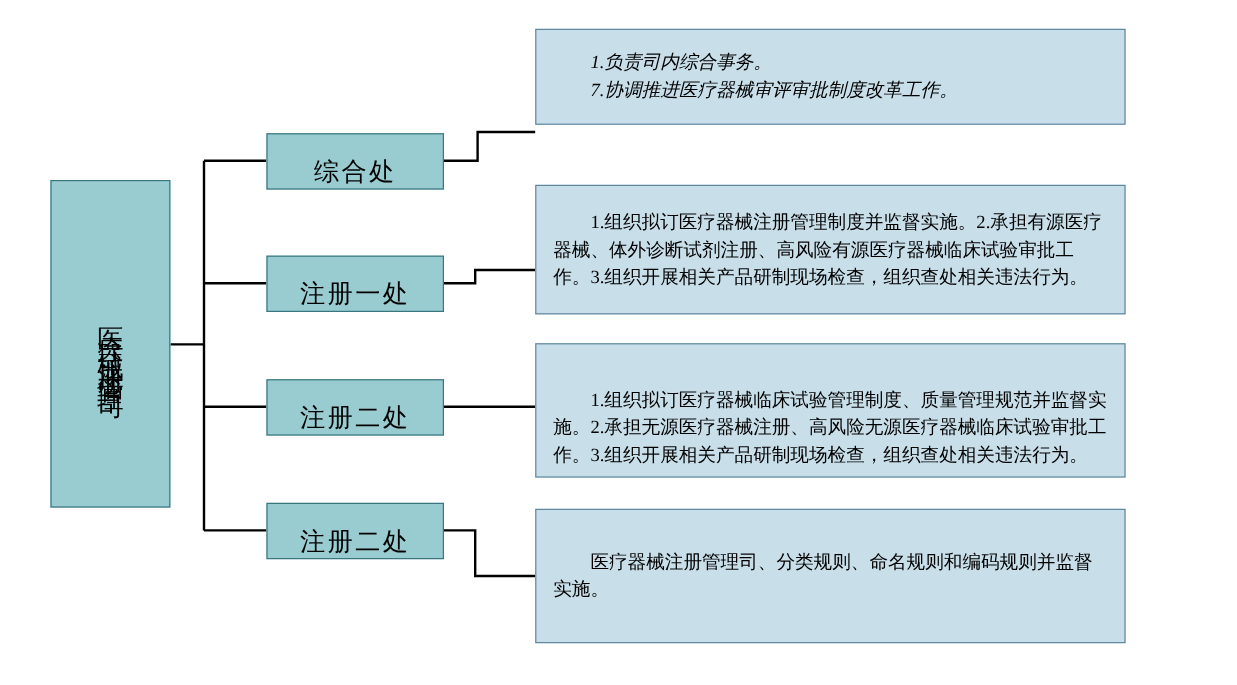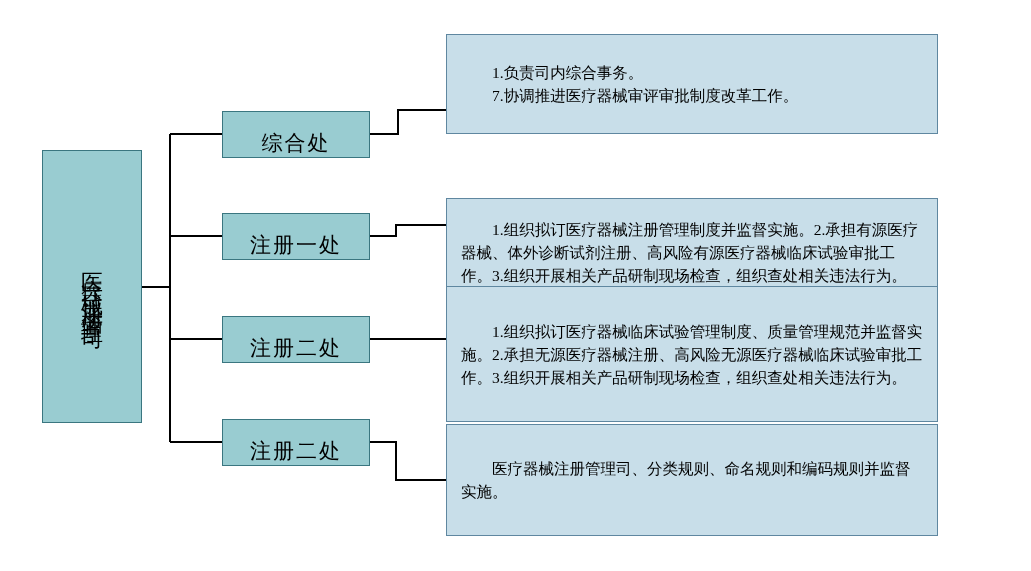--- a/index.html
+++ b/index.html
@@ -78,23 +78,23 @@
     justify-content: center;
     padding: 6px 14px;
     font-size: 15.5px;
     line-height: 23px;
     color: #000000;
   }
   .detail p {
     margin: 0;
     text-indent: 2em;
   }
-  .d0 { top: 34px;  height: 100px; }
-  .d1 { top: 154px; height: 108px; margin-top: 44px; }
-  .d2 { top: 286px; height: 136px; }
+  .d0 { top: 24px;  height: 80px; font-style: italic; }
+  .d1 { top: 154px; height: 108px; }
+  .d2 { top: 286px; height: 112px; justify-content: flex-end; }
   .d3 { top: 424px; height: 112px; }
 </style>
 </head>
 <body>
 
 <div class="canvas">
 
   <svg class="connectors" width="1031" height="571" viewBox="0 0 1031 571" aria-hidden="true">
     <path d="M142 287 H170 M170 134 V442 M170 134 H222 M170 236 H222 M170 339 H222 M170 442 H222"></path>
     <path d="M370 134 H398 V110 H446"></path>

